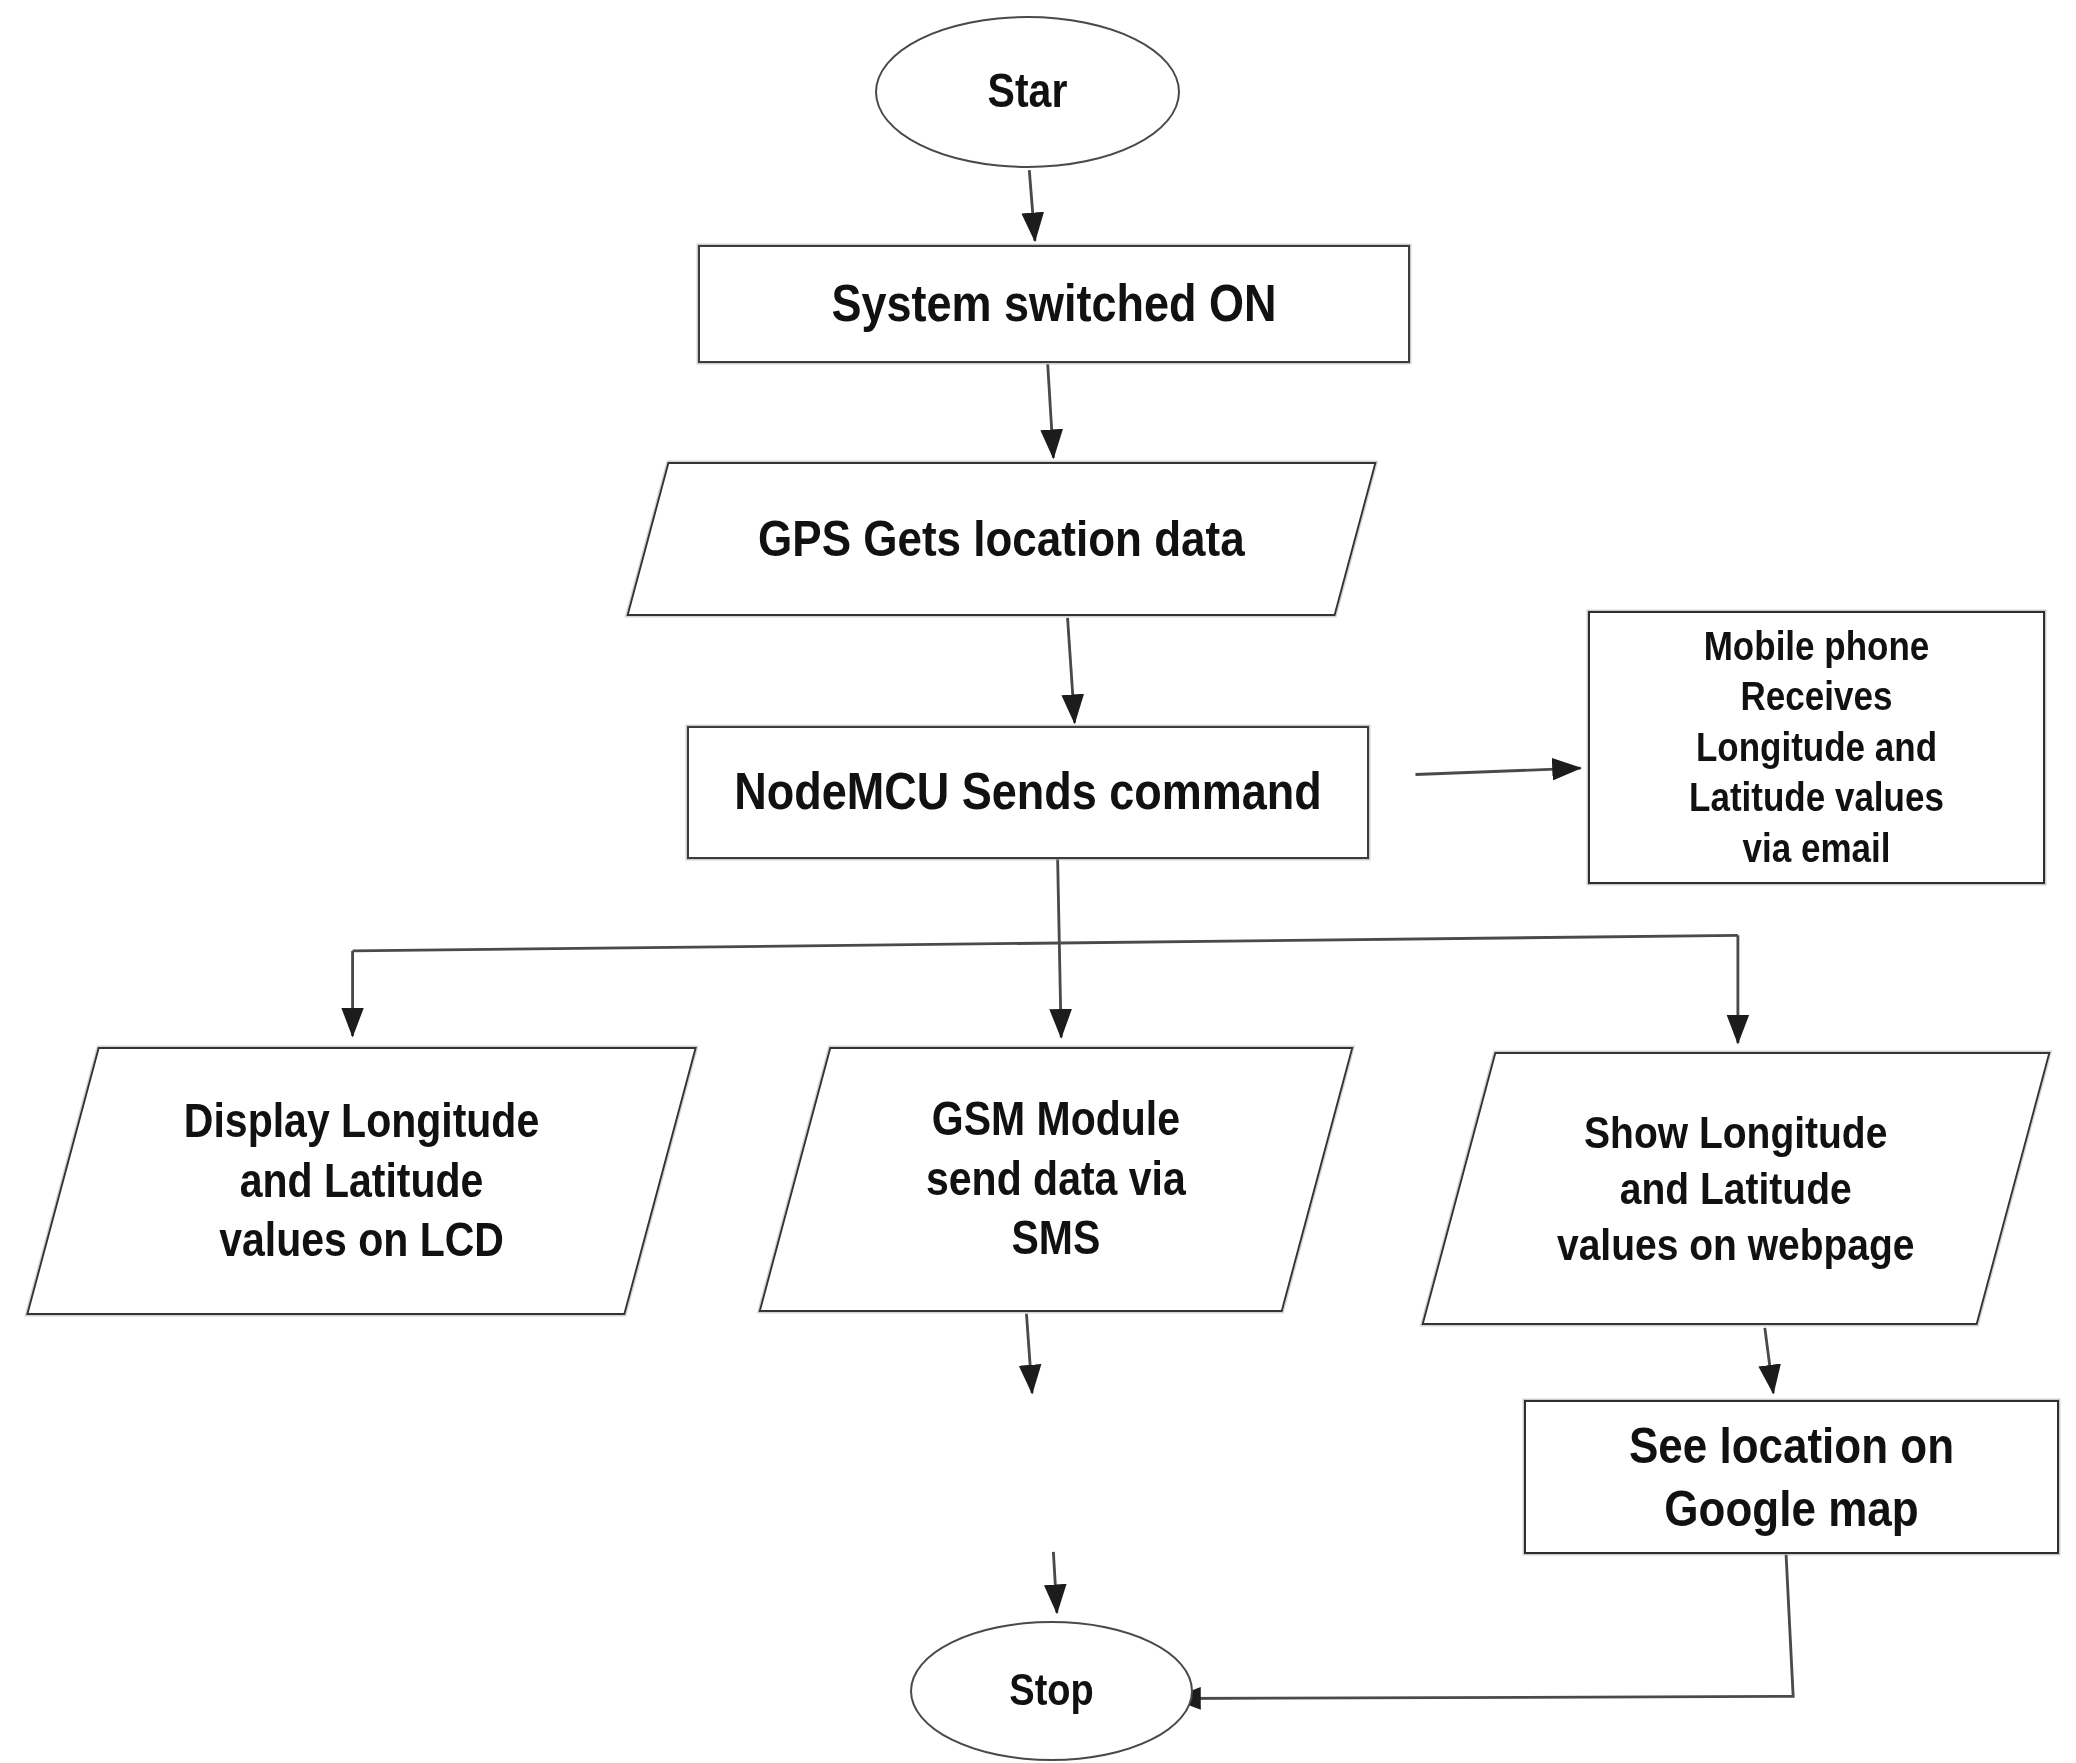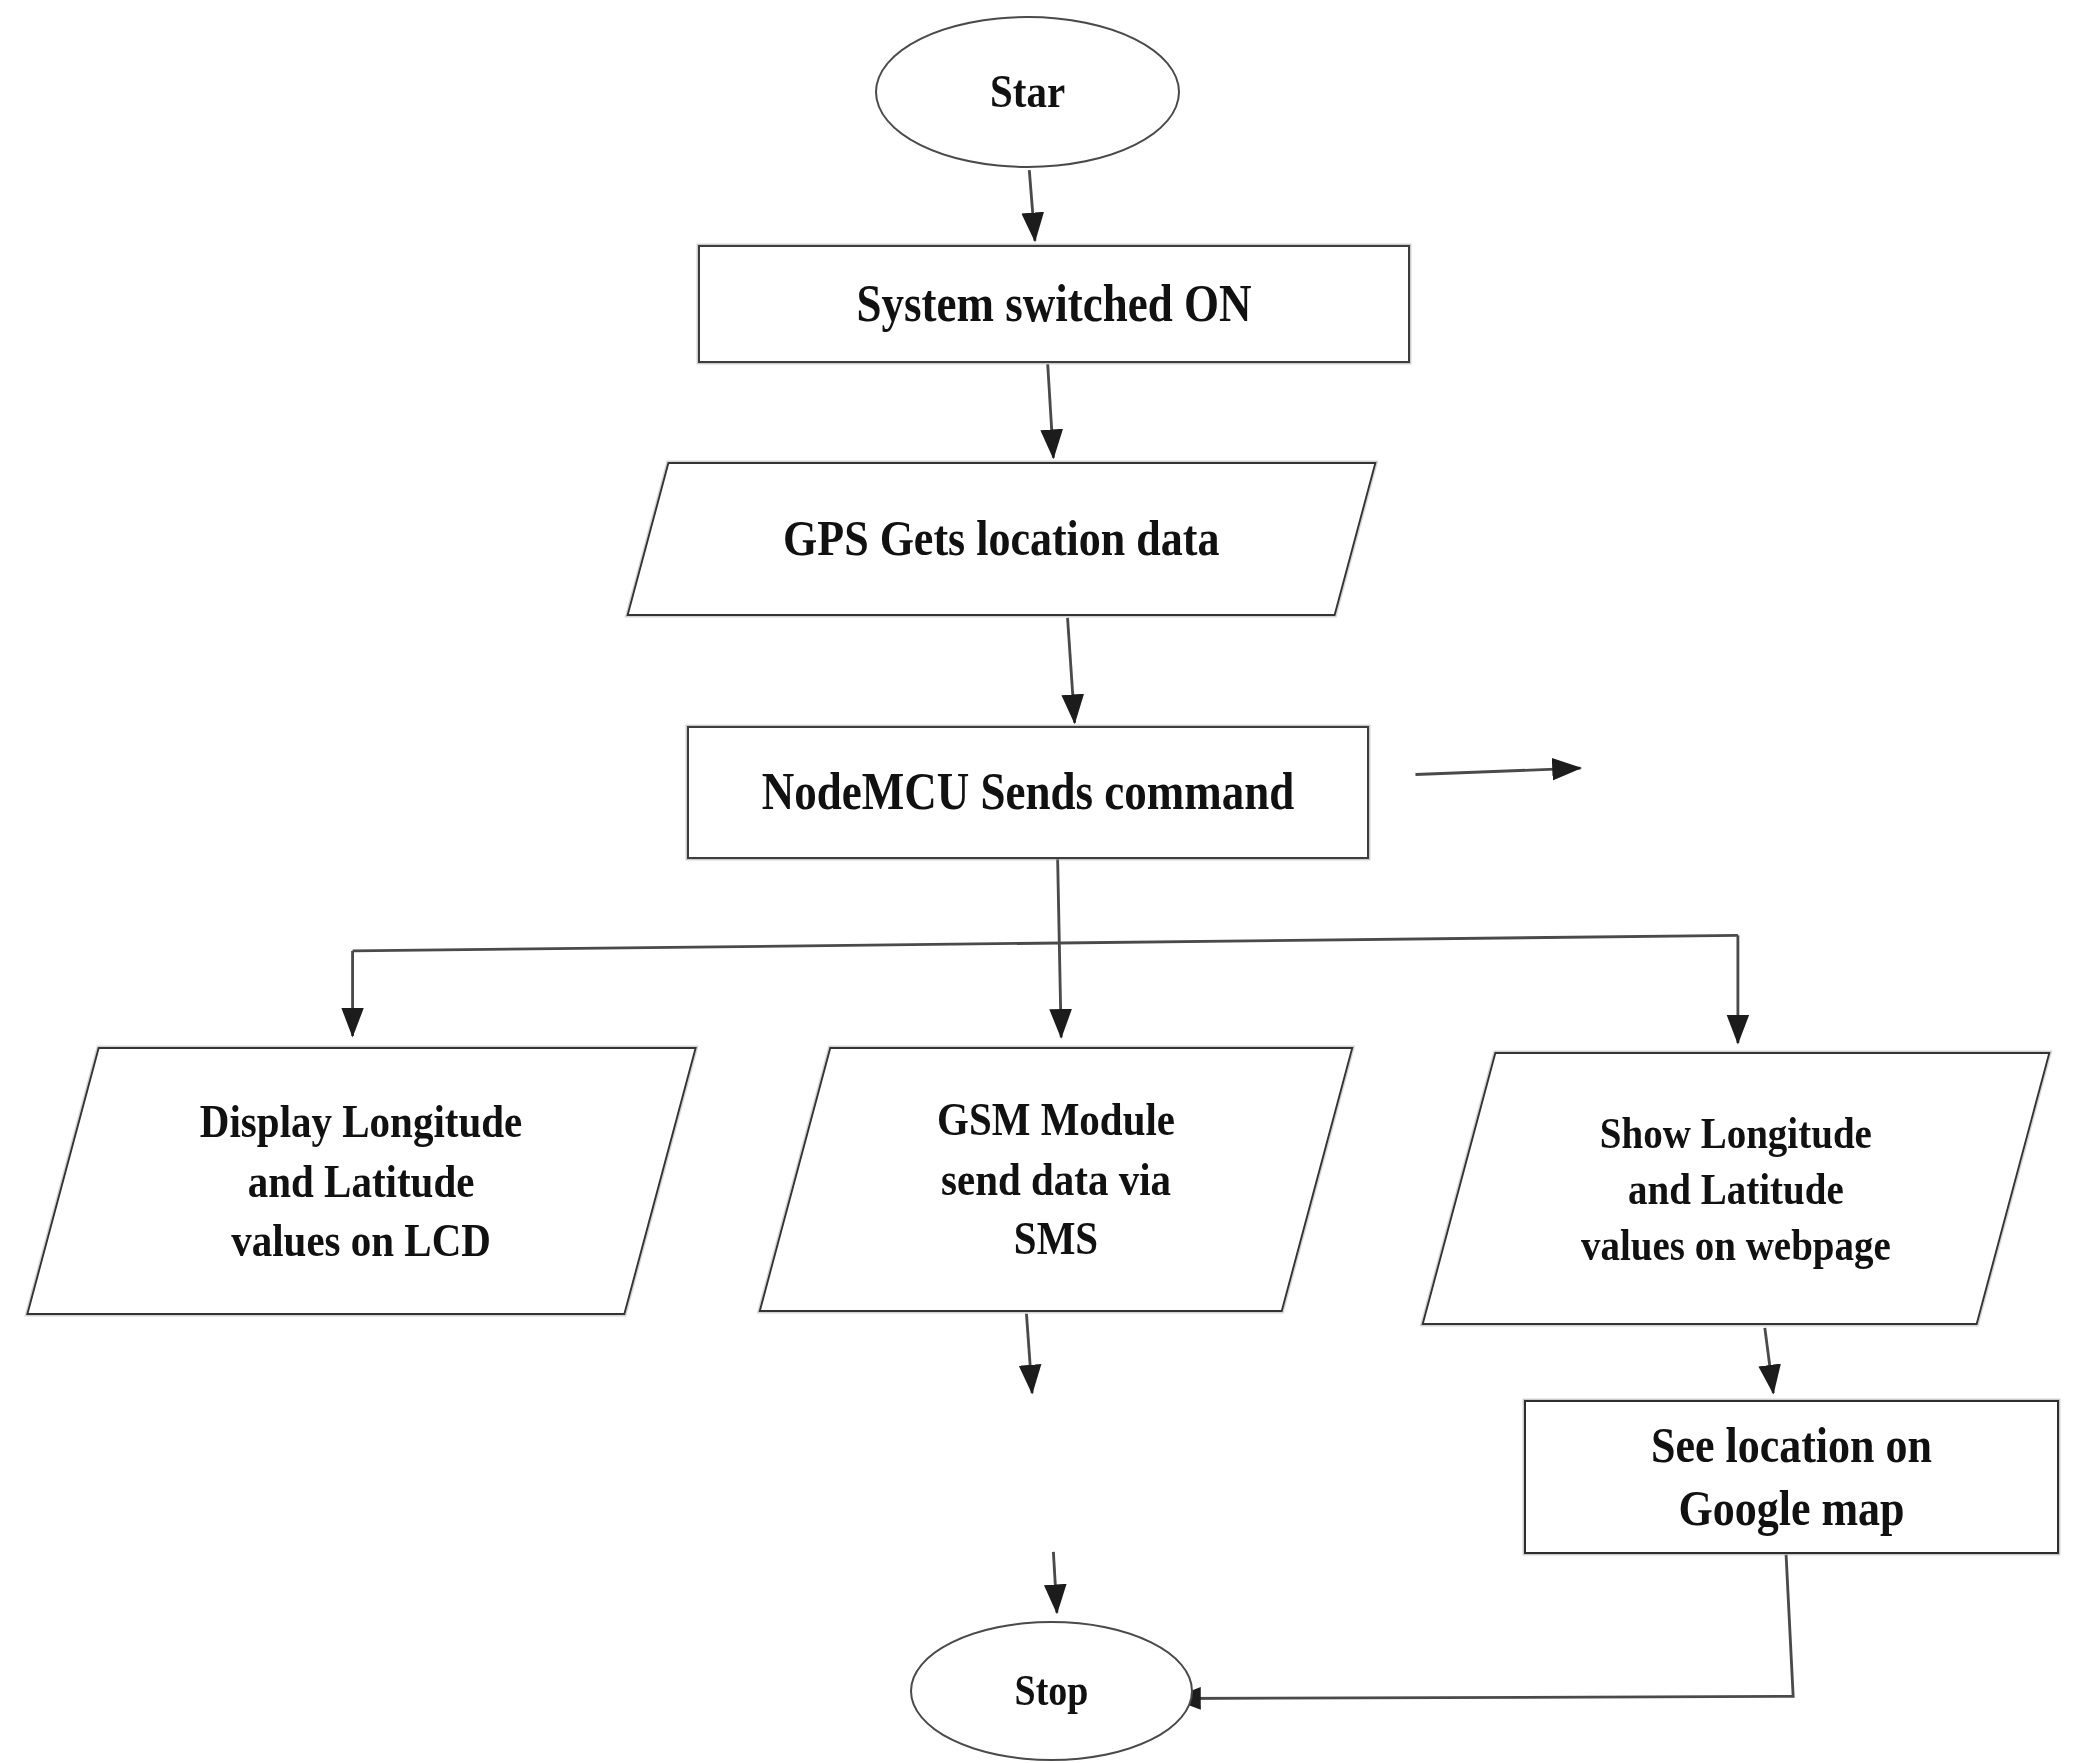--- a/index.html
+++ b/index.html
@@ -5,21 +5,21 @@
   html, body {
     margin: 0;
     padding: 0;
     background: #ffffff;
   }
   .canvas {
     position: relative;
     width: 2077px;
     height: 1763px;
     background: #ffffff;
-    font-family: Liberation Serif, serif;
+    font-family: Liberation Sans, sans-serif;
     overflow: hidden;
   }
   .connector-layer {
     position: absolute;
     left: 0;
     top: 0;
     width: 2077px;
     height: 1763px;
   }
   .node {
@@ -91,20 +91,27 @@
   </div>
 
   <div class="node shape-para" style="left:647px; top:462px; width:709px; height:154px;">
     <div class="label" style="font-size:44px;">GPS Gets location data</div>
   </div>
 
   <div class="node shape-rect" style="left:687px; top:726px; width:682px; height:133px;">
     <div class="label" style="font-size:45px;">NodeMCU Sends command</div>
   </div>
 
+  <div class="node shape-rect" style="left:1588px; top:611px; width:457px; height:273px; border-color:#2e2e2e;">
+    <div class="label" style="font-size:35px;">Mobile phone
+Receives
+Longitude and
+Latitude values
+via email</div>
+  </div>
 
   <div class="node shape-para" style="left:62px; top:1047px; width:599px; height:268px;">
     <div class="label" style="font-size:41px;">Display Longitude
 and Latitude
 values on LCD</div>
   </div>
 
   <div class="node shape-para" style="left:794px; top:1047px; width:524px; height:265px;">
     <div class="label" style="font-size:41px;">GSM Module
 send data via

